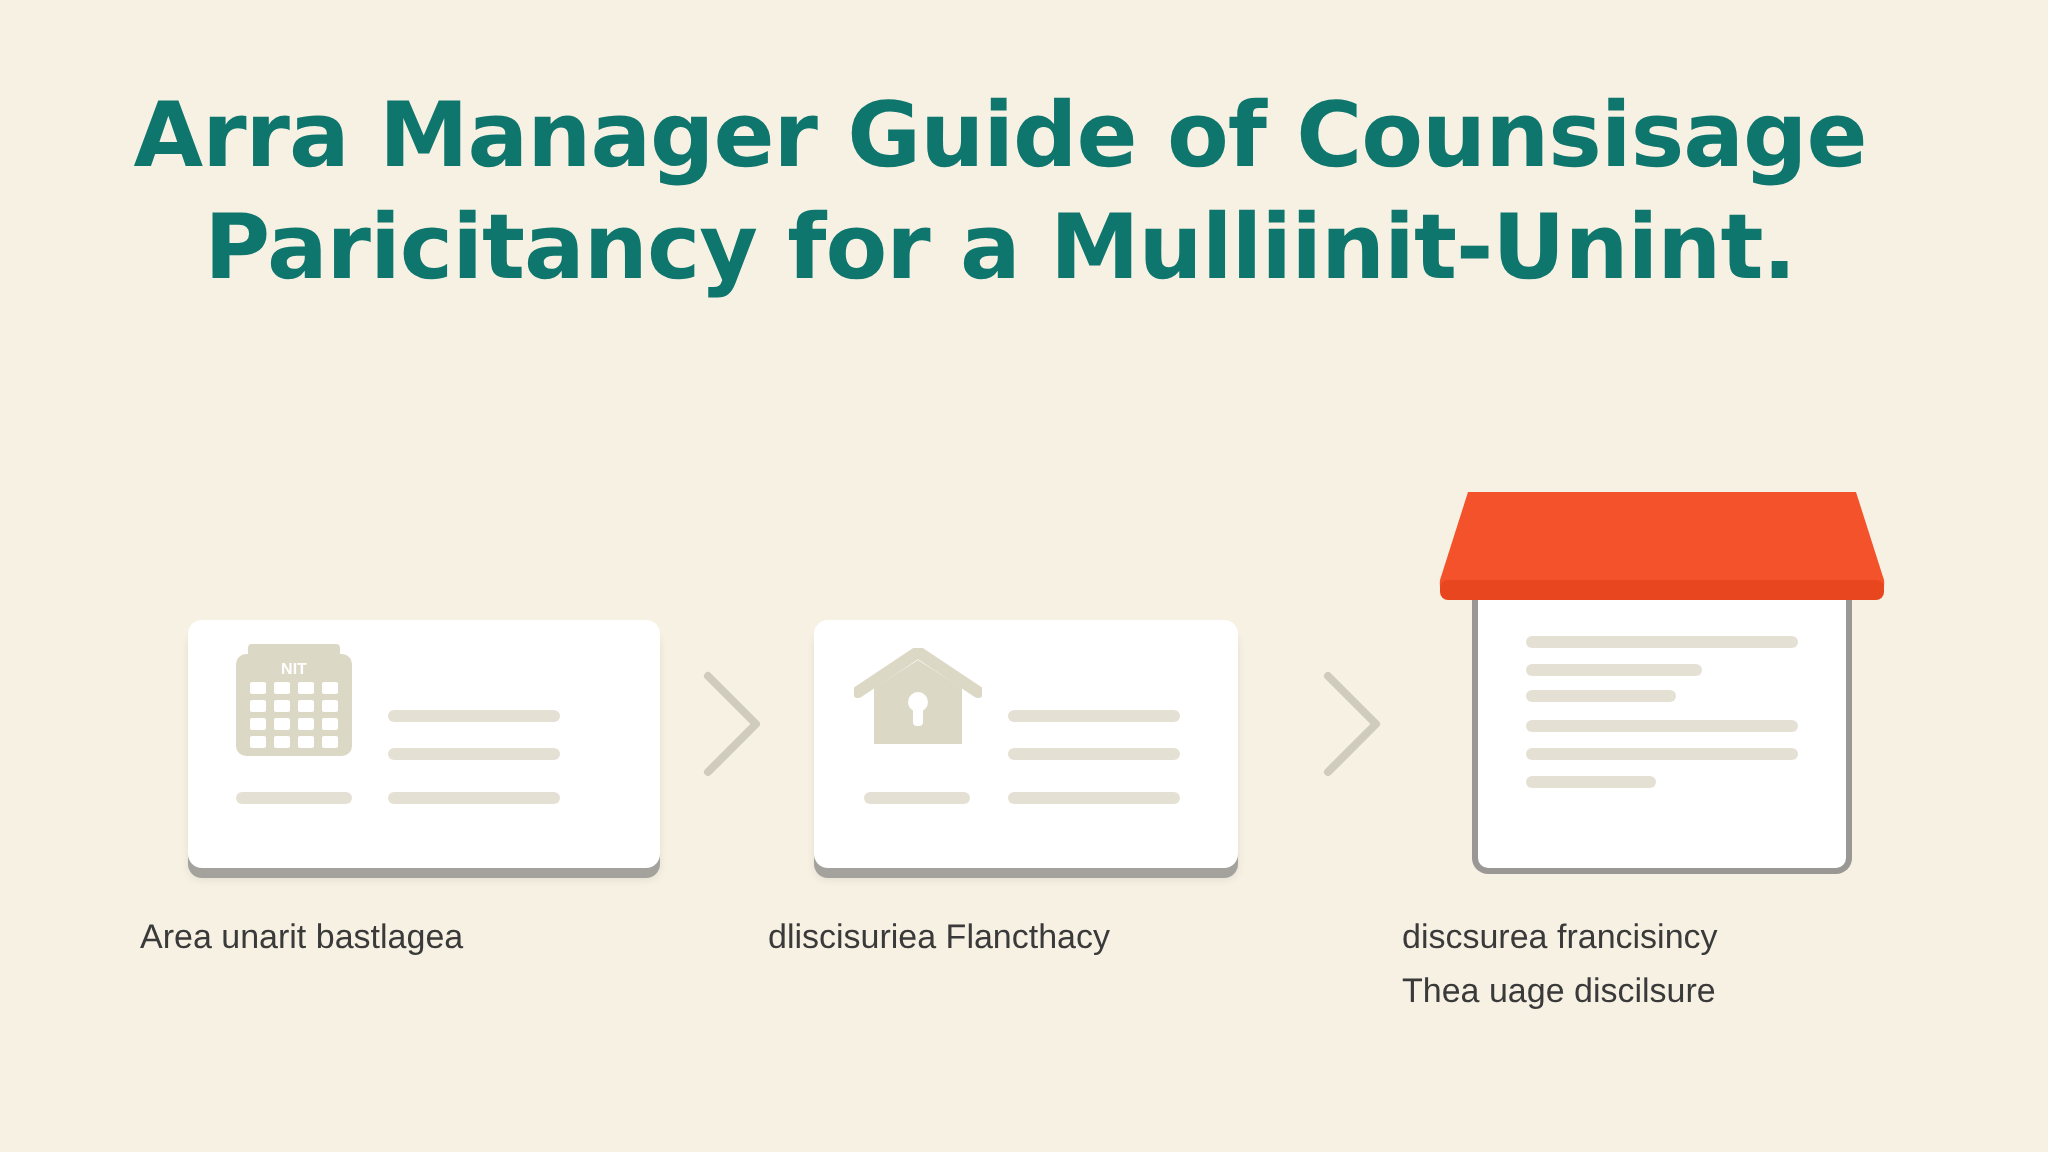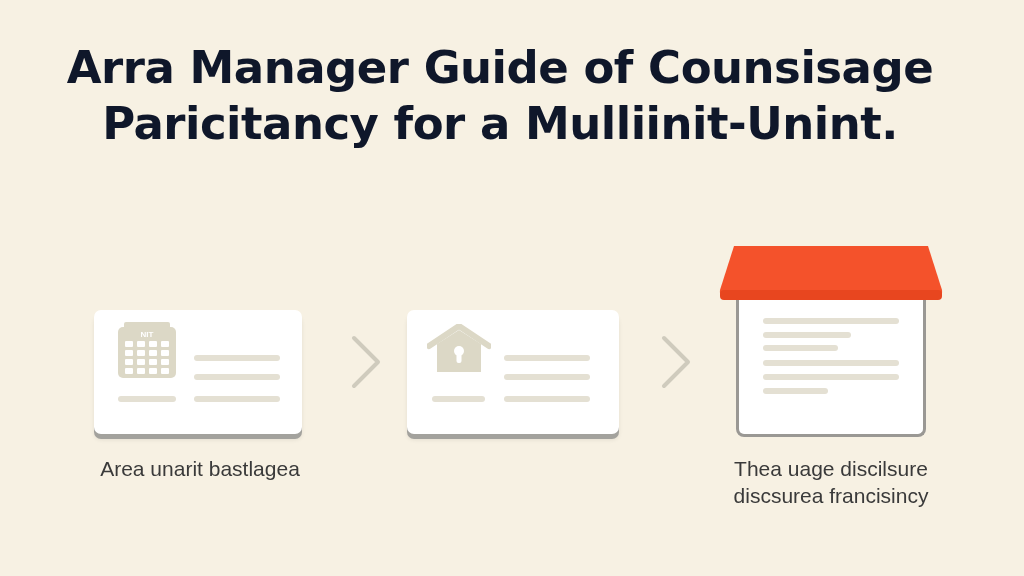--- a/index.html
+++ b/index.html
@@ -13,21 +13,21 @@
     body {
       position: relative;
       font-family: "DejaVu Sans", sans-serif;
     }
     .title {
       position: absolute;
       left: 0;
       top: 40px;
       width: 1000px;
       text-align: center;
-      color: #0f172a;
+      color: #0f766e;
       font-weight: bold;
       font-size: 45px;
       line-height: 56px;
       letter-spacing: -0.5px;
     }
     .title .line { display: block; }
 
     .card {
       position: absolute;
       background: #ffffff;
@@ -43,24 +43,24 @@
 
     .arrow {
       position: absolute;
       width: 40px;
       height: 60px;
     }
 
     .caption {
       position: absolute;
       width: 260px;
-      text-align: center;
+      text-align: left;
       color: #3a3a3a;
       font-family: "Liberation Sans", sans-serif;
-      font-size: 21px;
+      font-size: 17px;
       line-height: 27px;
     }
     .caption span { display: block; }
 
     .doc-body {
       position: absolute;
       left: 736px;
       top: 292px;
       width: 190px;
       height: 145px;
@@ -79,21 +79,21 @@
     }
   </style>
 </head>
 <body>
 
 <div class="title">
   <span class="line">Arra Manager Guide of Counsisage</span>
   <span class="line">Paricitancy for a Mulliinit-Unint.</span>
 </div>
 
-<div class="card" style="left:94px; top:310px; width:208px; height:124px;text-decoration:underline;">
+<div class="card" style="left:94px; top:310px; width:236px; height:124px;text-decoration:underline;">
   <div style="position:absolute; left:24px; top:12px; width:58px; height:56px;">
     <svg width="58" height="56" viewBox="0 0 58 56">
       <rect x="6" y="0" width="46" height="8" rx="2" fill="#dcd8c6"></rect>
       <rect x="0" y="5" width="58" height="51" rx="5" fill="#dcd8c6"></rect>
       <text x="29" y="15" text-anchor="middle" font-family="Liberation Sans, sans-serif" font-size="8" font-weight="bold" fill="#ffffff">NIT</text>
       <g fill="#ffffff">
         <rect x="7" y="19" width="8" height="6" rx="1"></rect>
           <rect x="19" y="19" width="8" height="6" rx="1"></rect>
           <rect x="31" y="19" width="8" height="6" rx="1"></rect>
           <rect x="43" y="19" width="8" height="6" rx="1"></rect>
@@ -157,17 +157,18 @@
   <svg width="226" height="56" viewBox="0 0 226 56">
     <path d="M16,0 L210,0 L224,44 Q225,54 216,54 L10,54 Q1,54 2,44 Z" fill="#f4522b"></path>
     <rect x="2" y="44" width="222" height="10" rx="4" fill="#e8461f"></rect>
   </svg>
 </div>
 
 <div class="caption" style="left:70px; top:455px;">
   <span>Area unarit bastlagea</span>
 </div>
 <div class="caption" style="left:384px; top:455px;">
+  <span>dliscisuriea Flancthacy</span>
 </div>
 <div class="caption" style="left:701px; top:455px;">
+  <span>discsurea francisincy</span>
   <span>Thea uage discilsure</span>
-  <span>discsurea francisincy</span>
 </div>
 
 </body></html>

